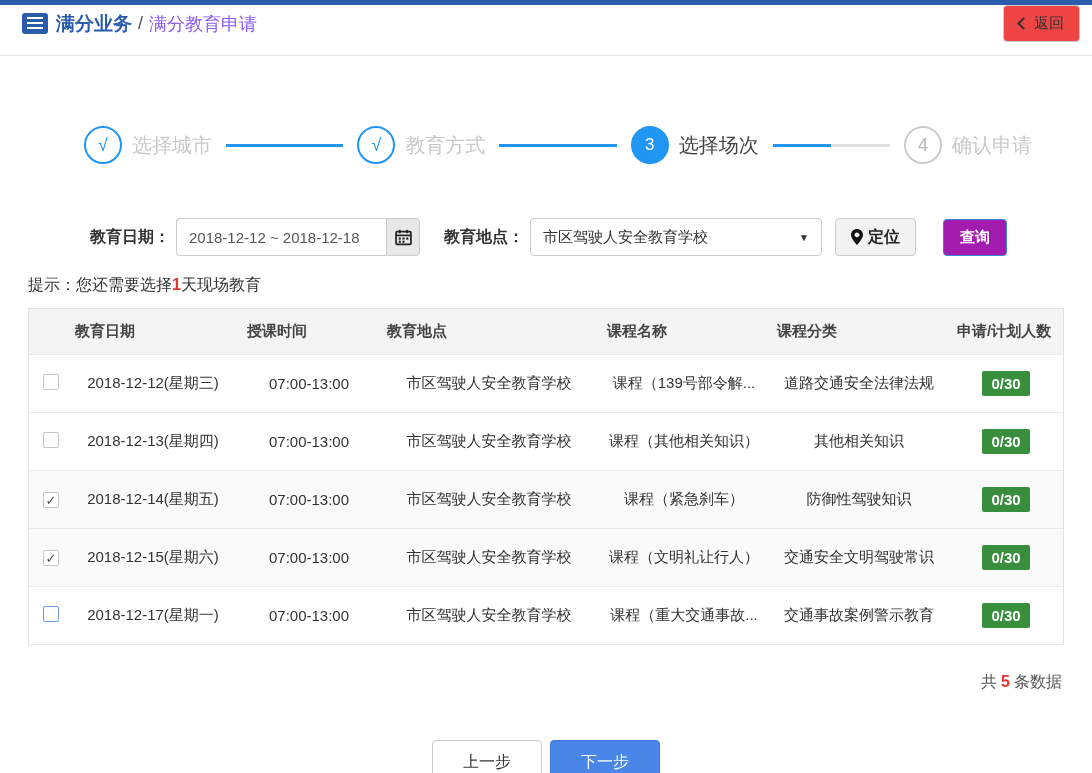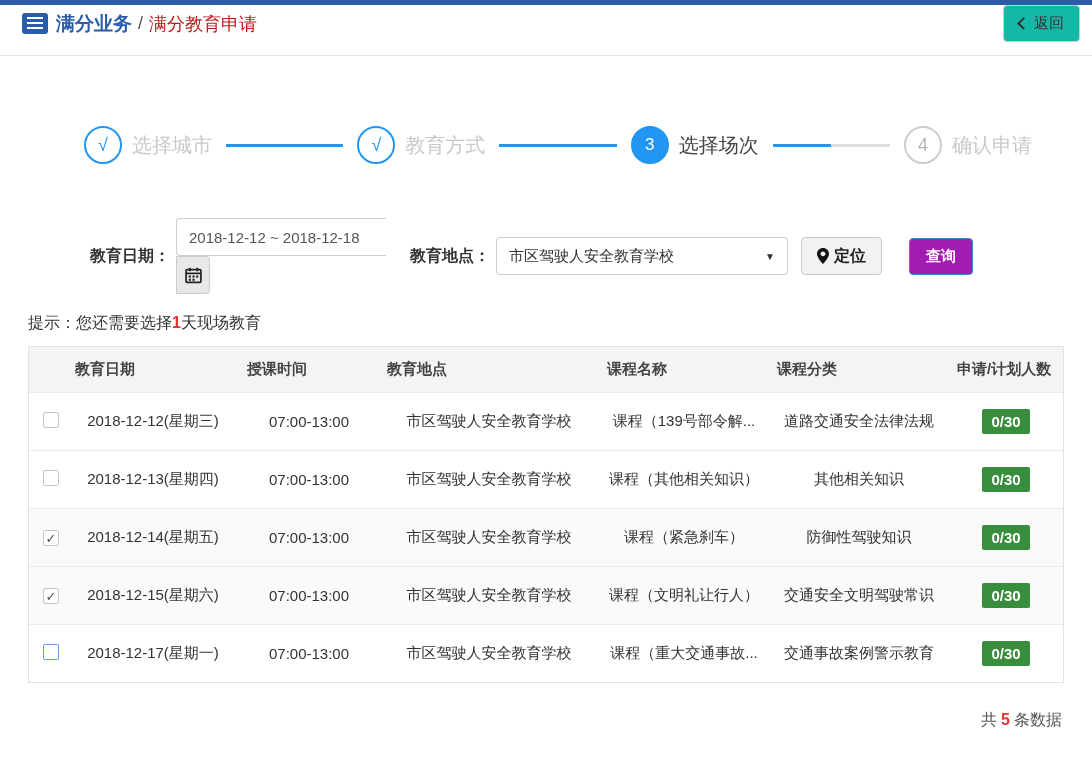--- a/index.html
+++ b/index.html
@@ -11,41 +11,41 @@
 
   
   .header { display: flex; align-items: center; padding: 0 12px 13px 22px; border-bottom: 1px solid #e4e4e4; }
   .title-icon { width: 26px; height: 21px; background: #2b5caa; border-radius: 3px; position: relative; margin-right: 8px; flex: none; }
   .title-icon i { position: absolute; left: 5px; height: 2px; background: #fff; }
   .title-icon i:nth-child(1) { top: 4px;  width: 16px; }
   .title-icon i:nth-child(2) { top: 9px;  width: 16px; }
   .title-icon i:nth-child(3) { top: 14px; width: 16px; }
   .title-primary { color: #2b5caa; font-size: 19px; font-weight: bold; }
   .title-sep { color: #555; font-size: 18px; margin: 0 6px; }
-  .title-secondary { color: #b91c1c; font-size: 18px; }
-  .back-btn { margin-left: auto; background: #14b8a6; border: 1px solid #ccc; border-radius: 4px; padding: 8px 15px; font-size: 15px; color: #333; cursor: pointer; display: flex; align-items: center; gap: 6px; font-family: inherit; }
+  .title-secondary { color: #8b5cf6; font-size: 18px; }
+  .back-btn { margin-left: auto; background: #ef4444; border: 1px solid #ccc; border-radius: 4px; padding: 8px 15px; font-size: 15px; color: #333; cursor: pointer; display: flex; align-items: center; gap: 6px; font-family: inherit; }
   .chevron-left { width: 9px; height: 9px; border-left: 2px solid #333; border-bottom: 2px solid #333; transform: rotate(45deg); display: inline-block; }
 
   
   .stepper { display: flex; align-items: center; margin: 70px 60px 0 84px; }
   .step { display: flex; align-items: center; flex: none; }
   .step-circle { width: 38px; height: 38px; border-radius: 50%; display: flex; align-items: center; justify-content: center; font-size: 18px; flex: none; }
   .step.done .step-circle { border: 2px solid #2196f3; color: #2196f3; background: #fff; }
   .step.active .step-circle { background: #2196f3; color: #fff; border: 2px solid #2196f3; font-size: 17px; }
   .step.pending .step-circle { border: 2px solid #ccc; color: #b5b5b5; background: #fff; }
   .step-label { font-size: 20px; margin-left: 10px; }
   .step.done .step-label, .step.pending .step-label { color: #c9c9c9; }
   .step.active .step-label { color: #444; }
   .step-line { flex: 1; height: 3px; background: #2196f3; margin: 0 14px; }
   .step-line.half { background: linear-gradient(to right, #2196f3 50%, #e0e0e0 50%); }
 
   
   .filters { display: flex; align-items: center; margin: 54px 0 0 90px; }
   .filter-label { font-size: 16px; color: #333; margin-right: 6px; font-weight: bold; }
-  .date-group { display: inline-flex; flex-direction: column; }
+  .date-group { display: inline-flex; }
   .date-input { width: 210px; height: 38px; border: 1px solid #ccc; border-right: none; border-radius: 4px 0 0 4px; padding: 0 12px; font-size: 15px; color: #555; font-family: inherit; outline: none; }
   .calendar-btn { width: 34px; height: 38px; background: #e8e8e8; border: 1px solid #ccc; border-radius: 0 4px 4px 0; display: flex; align-items: center; justify-content: center; cursor: pointer; }
   .loc-select { width: 292px; height: 38px; border: 1px solid #ccc; border-radius: 4px; display: flex; align-items: center; padding: 0 12px; font-size: 15px; color: #333; margin-right: 13px; cursor: pointer; position: relative; }
   .loc-select .arrow { margin-left: auto; font-size: 10px; color: #333; }
   .locate-btn { height: 38px; background: #f2f2f2; border: 1px solid #ccc; border-radius: 4px; padding: 0 15px; font-size: 16px; font-weight: bold; color: #222; display: flex; align-items: center; gap: 5px; cursor: pointer; font-family: inherit; }
   .search-btn { height: 37px; min-width: 64px; background: #a21caf; border: 1px solid #3f84d6; border-radius: 4px; color: #fff; font-size: 15px; font-weight: bold; padding: 0 14px; margin-left: 27px; cursor: pointer; font-family: inherit; }
   .gap1 { width: 24px; }
 
   
   .hint { margin: 19px 0 0 28px; font-size: 16px; color: #333; }

